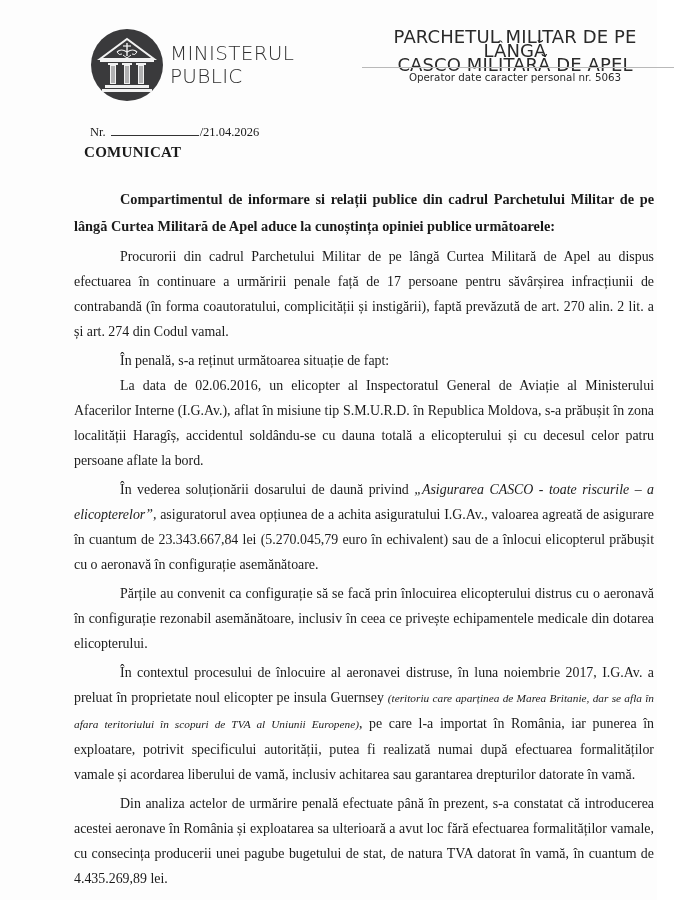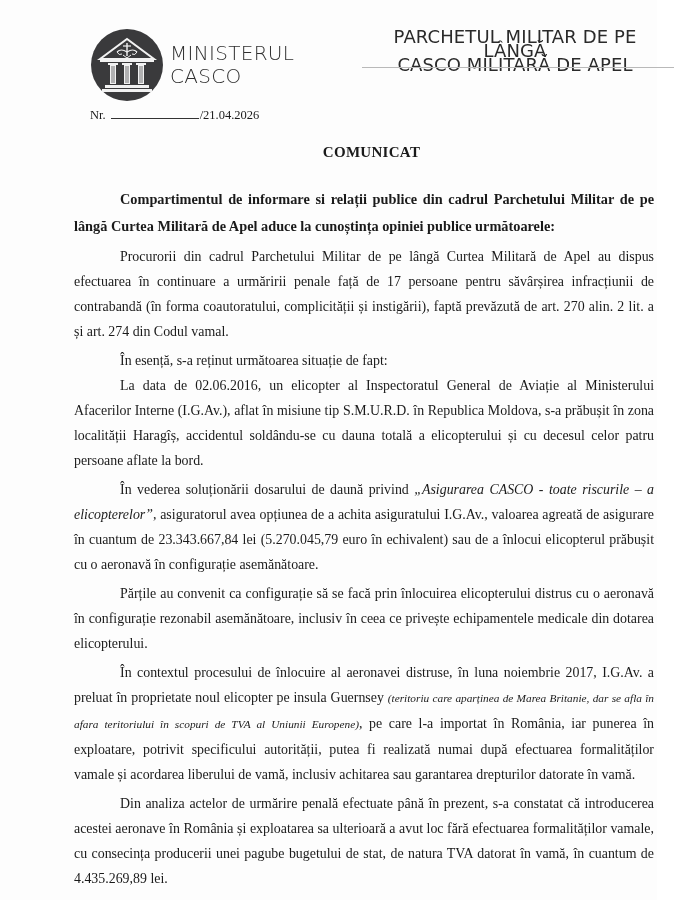--- a/index.html
+++ b/index.html
@@ -68,39 +68,38 @@
       width: 300px;
       text-align: center;
       font-family: "DejaVu Sans", sans-serif;
       font-size: 10.3px;
       color: #2a2a2a;
     }
     
     .nr {
       position: absolute;
       left: 90px;
-      top: 107px;
+      top: 124px;
       font-size: 12.5px;
       white-space: nowrap;
     }
     .nr .blank {
       display: inline-block;
       width: 88px;
       border-bottom: 1px solid #333;
       height: 11px;
       margin: 0 1px 0 5px;
       vertical-align: baseline;
     }
     .title {
       position: absolute;
       left: 0;
       width: 695px;
       top: 144px;
-      text-align: center;
-      padding-left: 48px;
+      padding-left: 84px;
       box-sizing: border-box;
       font-weight: bold;
       font-size: 15px;
       letter-spacing: 0.3px;
     }
     
     .body {
       position: absolute;
       left: 74px;
       top: 186px;
@@ -154,40 +153,41 @@
       <line x1="38" y1="38" x2="38" y2="55" stroke="#3a3a3c" stroke-width="0.7"></line>
       <line x1="50" y1="38" x2="50" y2="55" stroke="#3a3a3c" stroke-width="0.7"></line>
       <line x1="52" y1="38" x2="52" y2="55" stroke="#3a3a3c" stroke-width="0.7"></line>
 
       <rect x="15" y="57" width="44" height="3" fill="#f2f2f2"></rect>
       <rect x="12" y="61" width="50" height="3" fill="#f2f2f2"></rect>
     </svg>
   </div>
   <div class="logo-text">
     <div>MINISTERUL</div>
-    <div>CASCO</div>
+    <div>PUBLIC</div>
   </div>
 
   <div class="inst">
     <div>PARCHETUL MILITAR DE PE LÂNGĂ</div>
     <div>CASCO MILITARĂ DE APEL</div>
   </div>
   <div class="inst-rule"></div>
+  <div class="operator">Operator date caracter personal nr. 5063</div>
 
   <div class="nr">
     <span>Nr.</span><span class="blank"></span><span>/21.04.2026</span>
   </div>
 
   <div class="title">COMUNICAT</div>
 
   <div class="body">
     <div class="intro p">Compartimentul de informare si relații publice din cadrul Parchetului Militar de pe lângă Curtea Militară de Apel  aduce la cunoștința opiniei publice următoarele:</div>
 
     <div class="p">Procurorii din cadrul Parchetului Militar de pe lângă Curtea Militară de Apel au dispus efectuarea în continuare a urmăririi penale față de 17 persoane pentru săvârșirea infracțiunii de contrabandă (în forma coautoratului, complicității și instigării), faptă prevăzută de art. 270 alin. 2 lit. a și art. 274 din Codul vamal.</div>
-    <div class="p tight">În esență, s-a reținut următoarea situație  de fapt:</div>
+    <div class="p tight">În penală, s-a reținut următoarea situație  de fapt:</div>
     <div class="p">La data de 02.06.2016, un elicopter al Inspectoratul General de Aviație al Ministerului Afacerilor Interne (I.G.Av.), aflat în misiune tip S.M.U.R.D. în Republica Moldova, s-a prăbușit în zona localității Haragîș, accidentul soldându-se cu dauna totală a elicopterului și cu decesul celor patru persoane aflate la bord.</div>
     <div class="p"><span>În vederea soluționării dosarului de daună privind </span><span class="it">„Asigurarea CASCO - toate riscurile – a elicopterelor”</span><span>, asiguratorul avea opțiunea de a achita asiguratului I.G.Av., valoarea agreată de asigurare în cuantum de 23.343.667,84 lei (5.270.045,79 euro în echivalent) sau de a înlocui elicopterul prăbușit cu o aeronavă în configurație asemănătoare.</span></div>
     <div class="p">Părțile au convenit ca configurație să se facă prin înlocuirea elicopterului distrus cu o aeronavă în configurație rezonabil asemănătoare, inclusiv în ceea ce privește echipamentele medicale din dotarea elicopterului.</div>
     <div class="p"><span>În contextul procesului de înlocuire al aeronavei distruse, în luna noiembrie 2017, I.G.Av. a preluat în proprietate noul elicopter pe insula Guernsey </span><span class="small-it">(teritoriu care aparținea de Marea Britanie, dar se afla în afara teritoriului în scopuri  de TVA al Uniunii Europene)</span><span>, pe care l-a importat în România, iar punerea în exploatare, potrivit specificului autorității, putea fi realizată numai după efectuarea formalităților vamale și acordarea liberului de vamă, inclusiv achitarea sau garantarea drepturilor datorate în vamă.</span></div>
     <div class="p">Din analiza actelor de urmărire penală efectuate până în prezent, s-a constatat că introducerea acestei aeronave în România și exploatarea sa ulterioară a avut loc fără efectuarea formalităților vamale, cu consecința producerii unei pagube bugetului de stat, de natura TVA datorat în vamă, în cuantum de 4.435.269,89 lei.</div>
   </div>
 
 </div>
 
 </body></html>

